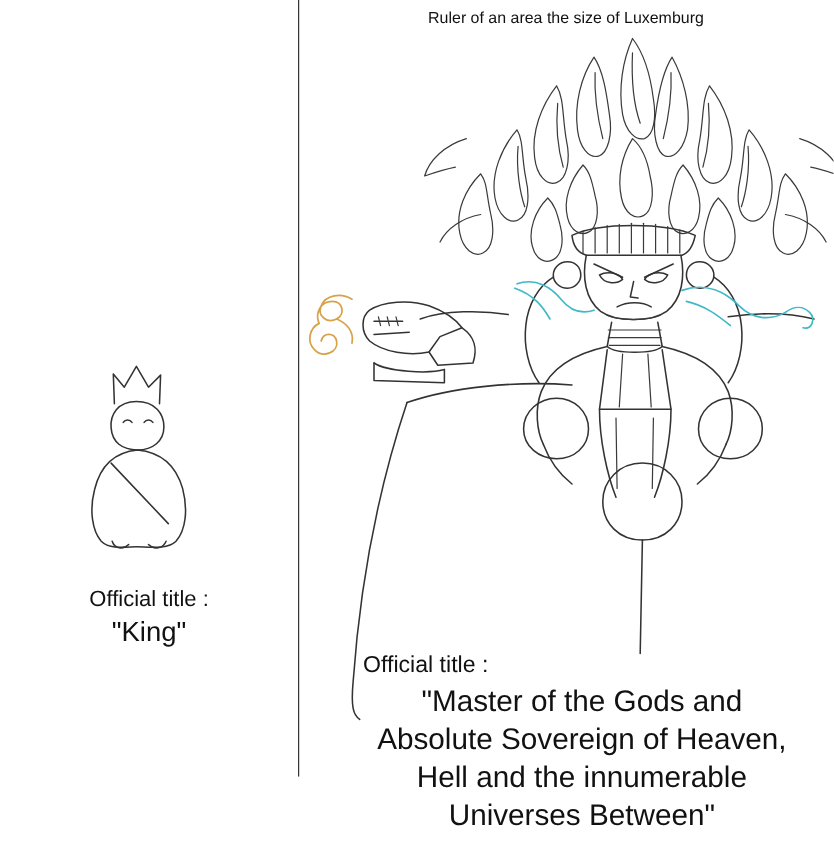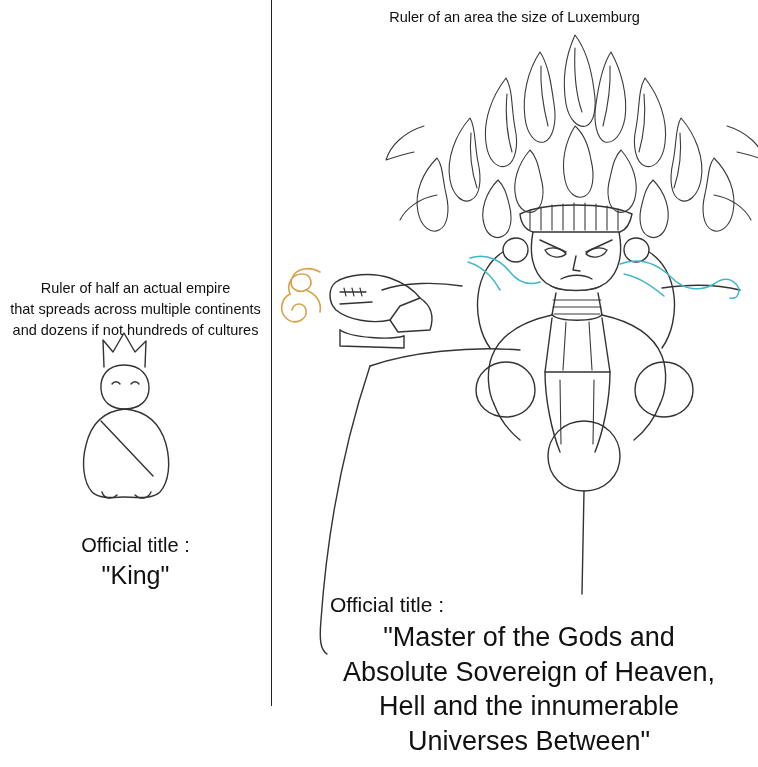--- a/index.html
+++ b/index.html
@@ -236,23 +236,20 @@
       <g class="ink-cyan">
         <path d="M470 258 C488 252 502 262 510 272 C518 282 528 286 540 282"></path>
         <path d="M468 262 C486 268 494 280 500 290"></path>
         <path d="M620 264 C642 256 660 266 672 278 C684 290 700 292 714 284"></path>
         <path d="M714 284 C722 278 730 278 736 284 C742 290 738 300 730 298"></path>
         <path d="M624 274 C642 278 654 288 664 296"></path>
       </g>
     </g>
   </svg>
 
-  <div class="txt" id="left-caption">Ruler of half an actual empire
-that spreads across multiple continents
-and dozens if not hundreds of cultures</div>
   <div class="txt" id="left-official-label">Official title :</div>
   <div class="txt" id="left-title">"King"</div>
 
   <div class="txt" id="right-caption">Ruler of an area the size of Luxemburg</div>
   <div class="txt" id="right-official-label">Official title :</div>
   <div class="txt" id="right-title">"Master of the Gods and
 Absolute Sovereign of Heaven,
 Hell and the innumerable
 Universes Between"</div>
 

